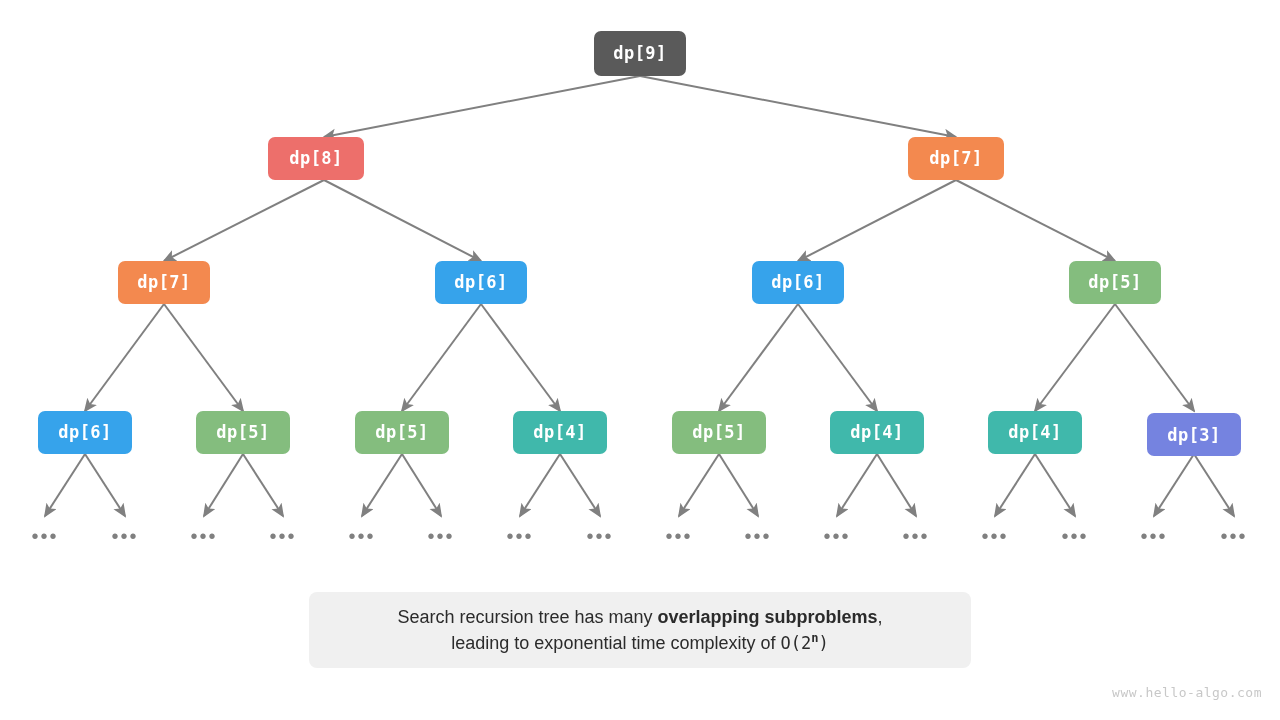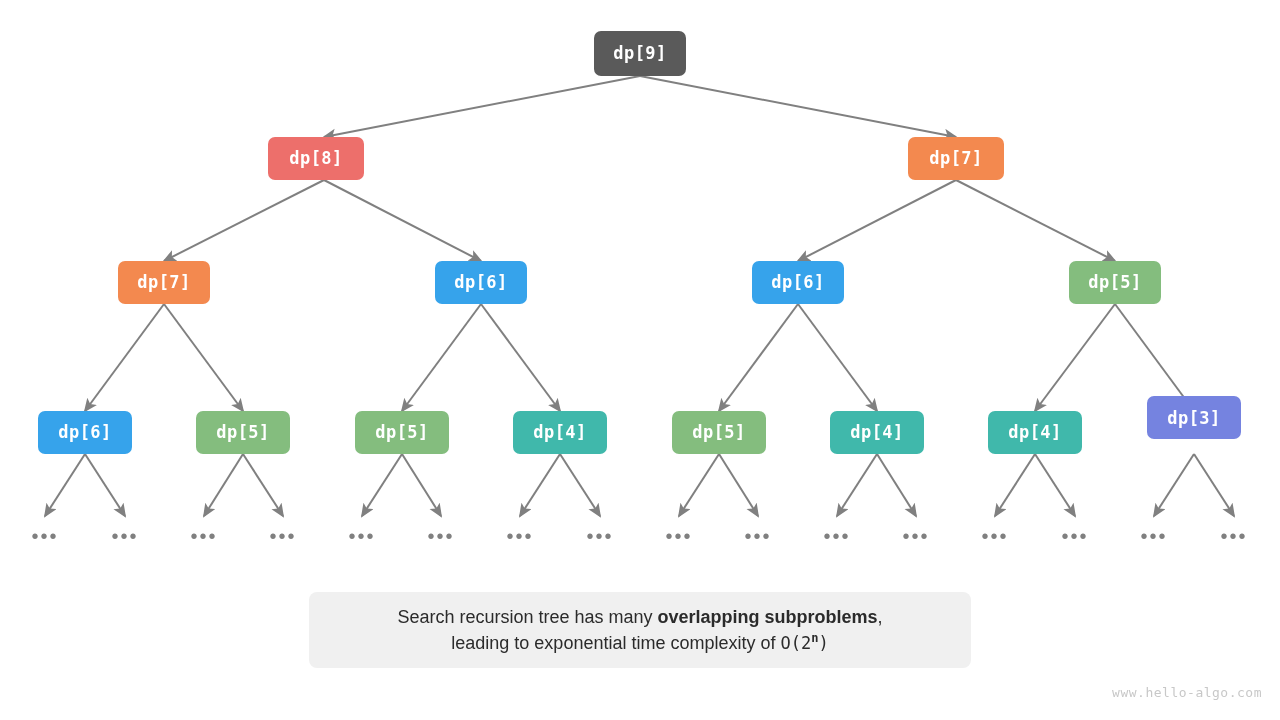--- a/index.html
+++ b/index.html
@@ -148,21 +148,21 @@
       <div class="node" style="left: 435px; top: 260.5px; width: 92px; height: 43px; background: rgb(54, 163, 235);">dp[6]</div>
       <div class="node" style="left: 752px; top: 260.5px; width: 92px; height: 43px; background: rgb(54, 163, 235);">dp[6]</div>
       <div class="node" style="left: 1069px; top: 260.5px; width: 92px; height: 43px; background: rgb(132, 189, 126);">dp[5]</div>
       <div class="node" style="left: 38px; top: 410.5px; width: 94px; height: 43px; background: rgb(54, 163, 235);">dp[6]</div>
       <div class="node" style="left: 196px; top: 410.5px; width: 94px; height: 43px; background: rgb(132, 189, 126);">dp[5]</div>
       <div class="node" style="left: 355px; top: 410.5px; width: 94px; height: 43px; background: rgb(132, 189, 126);">dp[5]</div>
       <div class="node" style="left: 513px; top: 410.5px; width: 94px; height: 43px; background: rgb(64, 184, 171);">dp[4]</div>
       <div class="node" style="left: 672px; top: 410.5px; width: 94px; height: 43px; background: rgb(132, 189, 126);">dp[5]</div>
       <div class="node" style="left: 830px; top: 410.5px; width: 94px; height: 43px; background: rgb(64, 184, 171);">dp[4]</div>
       <div class="node" style="left: 988px; top: 410.5px; width: 94px; height: 43px; background: rgb(64, 184, 171);">dp[4]</div>
-      <div class="node" style="left: 1147px; top: 396px; width: 94px; height: 43px; background: rgb(117, 131, 224);">dp[3]</div>
+      <div class="node" style="left: 1147px; top: 413px; width: 94px; height: 43px; background: rgb(117, 131, 224);">dp[3]</div>
     </div>
   <div id="ellipsis-layer">
       <div class="ellipsis" style="left: 45px; top: 536px;">•••</div>
       <div class="ellipsis" style="left: 125px; top: 536px;">•••</div>
       <div class="ellipsis" style="left: 204px; top: 536px;">•••</div>
       <div class="ellipsis" style="left: 283px; top: 536px;">•••</div>
       <div class="ellipsis" style="left: 362px; top: 536px;">•••</div>
       <div class="ellipsis" style="left: 441px; top: 536px;">•••</div>
       <div class="ellipsis" style="left: 520px; top: 536px;">•••</div>
       <div class="ellipsis" style="left: 600px; top: 536px;">•••</div>

